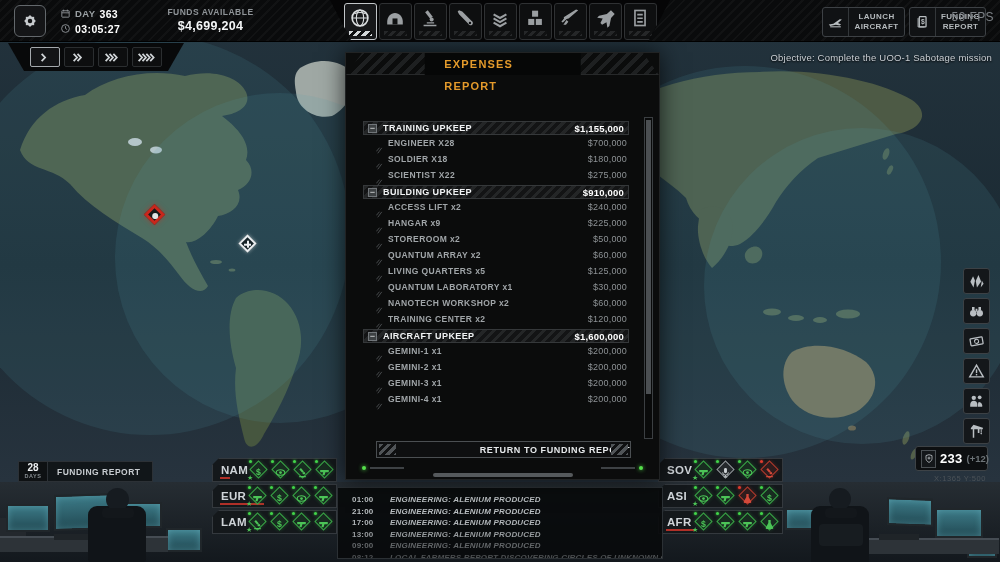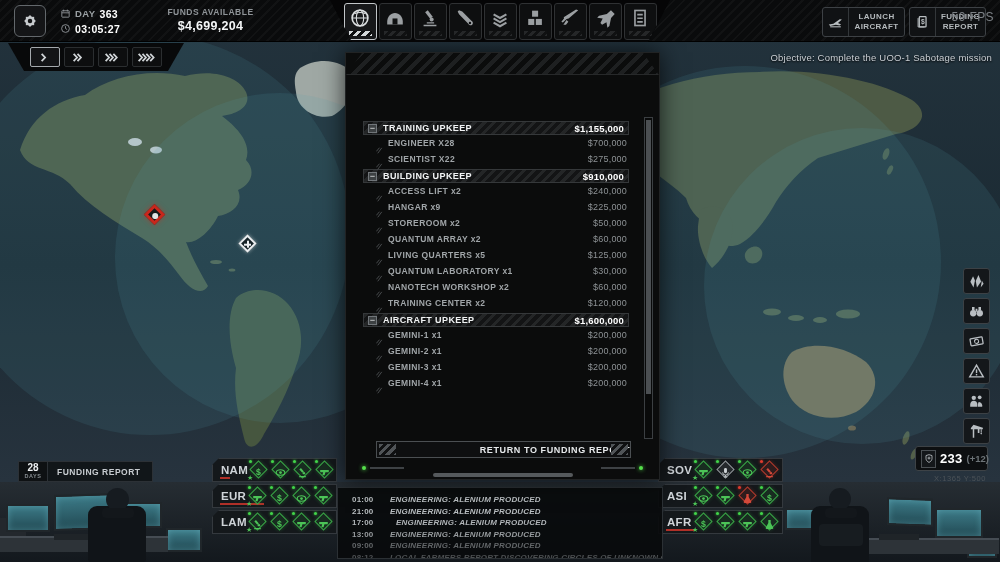--- a/index.html
+++ b/index.html
@@ -365,36 +365,44 @@
           <path d="M13.6 2.6l5 5.4-5 5.4" fill="none" stroke="currentColor" stroke-width="2.6"></path>
           <path d="M19.199999999999996 2.6l5 5.4-5 5.4" fill="none" stroke="currentColor" stroke-width="2.6"></path>
         </svg>
       </div>
     </div>
 
   <div id="objective">Objective: Complete the UOO-1 Sabotage mission</div>
 
   <div id="expenses">
     <div id="ep-header"></div>
+    <div id="ep-title">EXPENSES REPORT</div>
     <div id="ep-list">
   <div class="section">
     <div class="sec-header">
       <span class="collapse">−</span>
       <span class="sec-label">TRAINING UPKEEP</span>
       <span class="sec-value">$1,155,000</span>
     </div>
     <div class="sec-items">
   <div class="item-row">
     <span class="item-glyph"><svg viewBox="0 0 8 8">
                   <path d="M2 7.2L6.6 1M0.4 5L4 0.8" stroke="#5a5e61" stroke-width="1.1" fill="none"></path>
                 </svg></span>
     <span class="item-label">ENGINEER X28</span>
     <span class="item-value">$700,000</span>
   </div>
 
+  <div class="item-row">
+    <span class="item-glyph"><svg viewBox="0 0 8 8">
+                  <path d="M2 7.2L6.6 1M0.4 5L4 0.8" stroke="#5a5e61" stroke-width="1.1" fill="none"></path>
+                </svg></span>
+    <span class="item-label">SOLDIER X18</span>
+    <span class="item-value">$180,000</span>
+  </div>
 
   <div class="item-row">
     <span class="item-glyph"><svg viewBox="0 0 8 8">
                   <path d="M2 7.2L6.6 1M0.4 5L4 0.8" stroke="#5a5e61" stroke-width="1.1" fill="none"></path>
                 </svg></span>
     <span class="item-label">SCIENTIST X22</span>
     <span class="item-value">$275,000</span>
   </div>
 </div>
   </div>
@@ -891,21 +899,21 @@
   <div class="log-line" style="opacity: 1;">
     <span class="log-time">01:00</span>
     <span class="log-text">ENGINEERING: ALENIUM PRODUCED</span>
   </div>
 
   <div class="log-line" style="opacity: 1;">
     <span class="log-time">21:00</span>
     <span class="log-text">ENGINEERING: ALENIUM PRODUCED</span>
   </div>
 
-  <div class="log-line" style="opacity: 0.95; gap: 6px;">
+  <div class="log-line" style="opacity: 0.95;">
     <span class="log-time">17:00</span>
     <span class="log-text">ENGINEERING: ALENIUM PRODUCED</span>
   </div>
 
   <div class="log-line" style="opacity: 0.8;">
     <span class="log-time">13:00</span>
     <span class="log-text">ENGINEERING: ALENIUM PRODUCED</span>
   </div>
 
   <div class="log-line" style="opacity: 0.5;">

